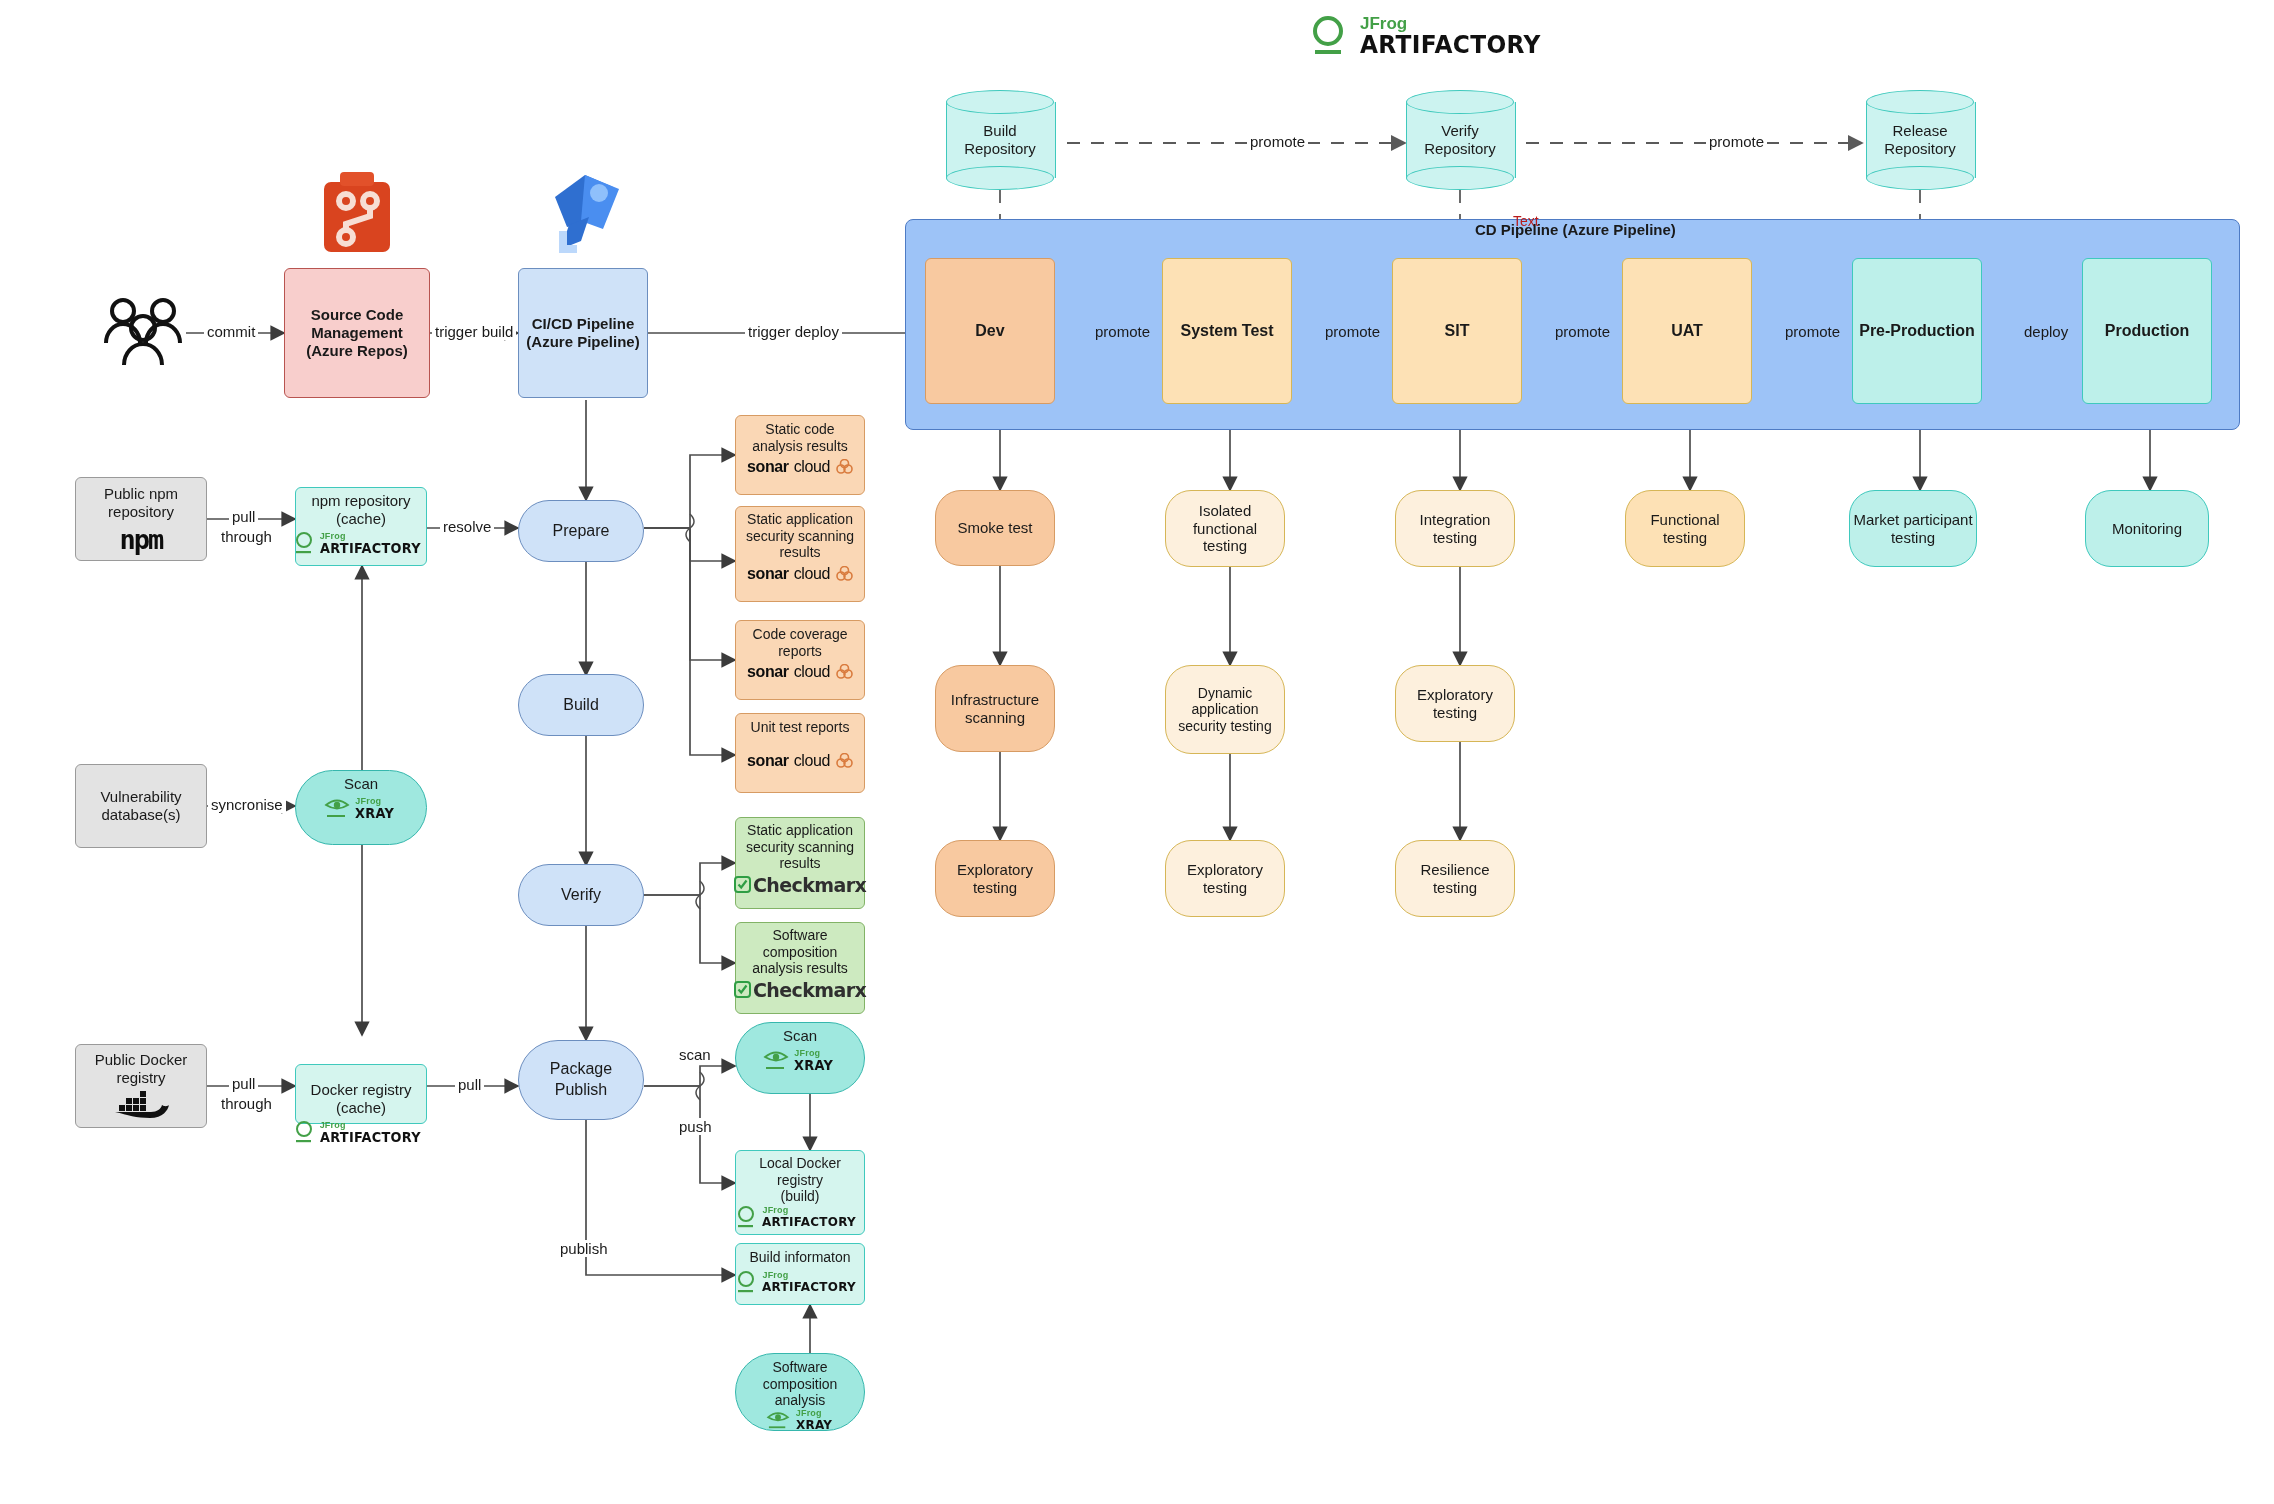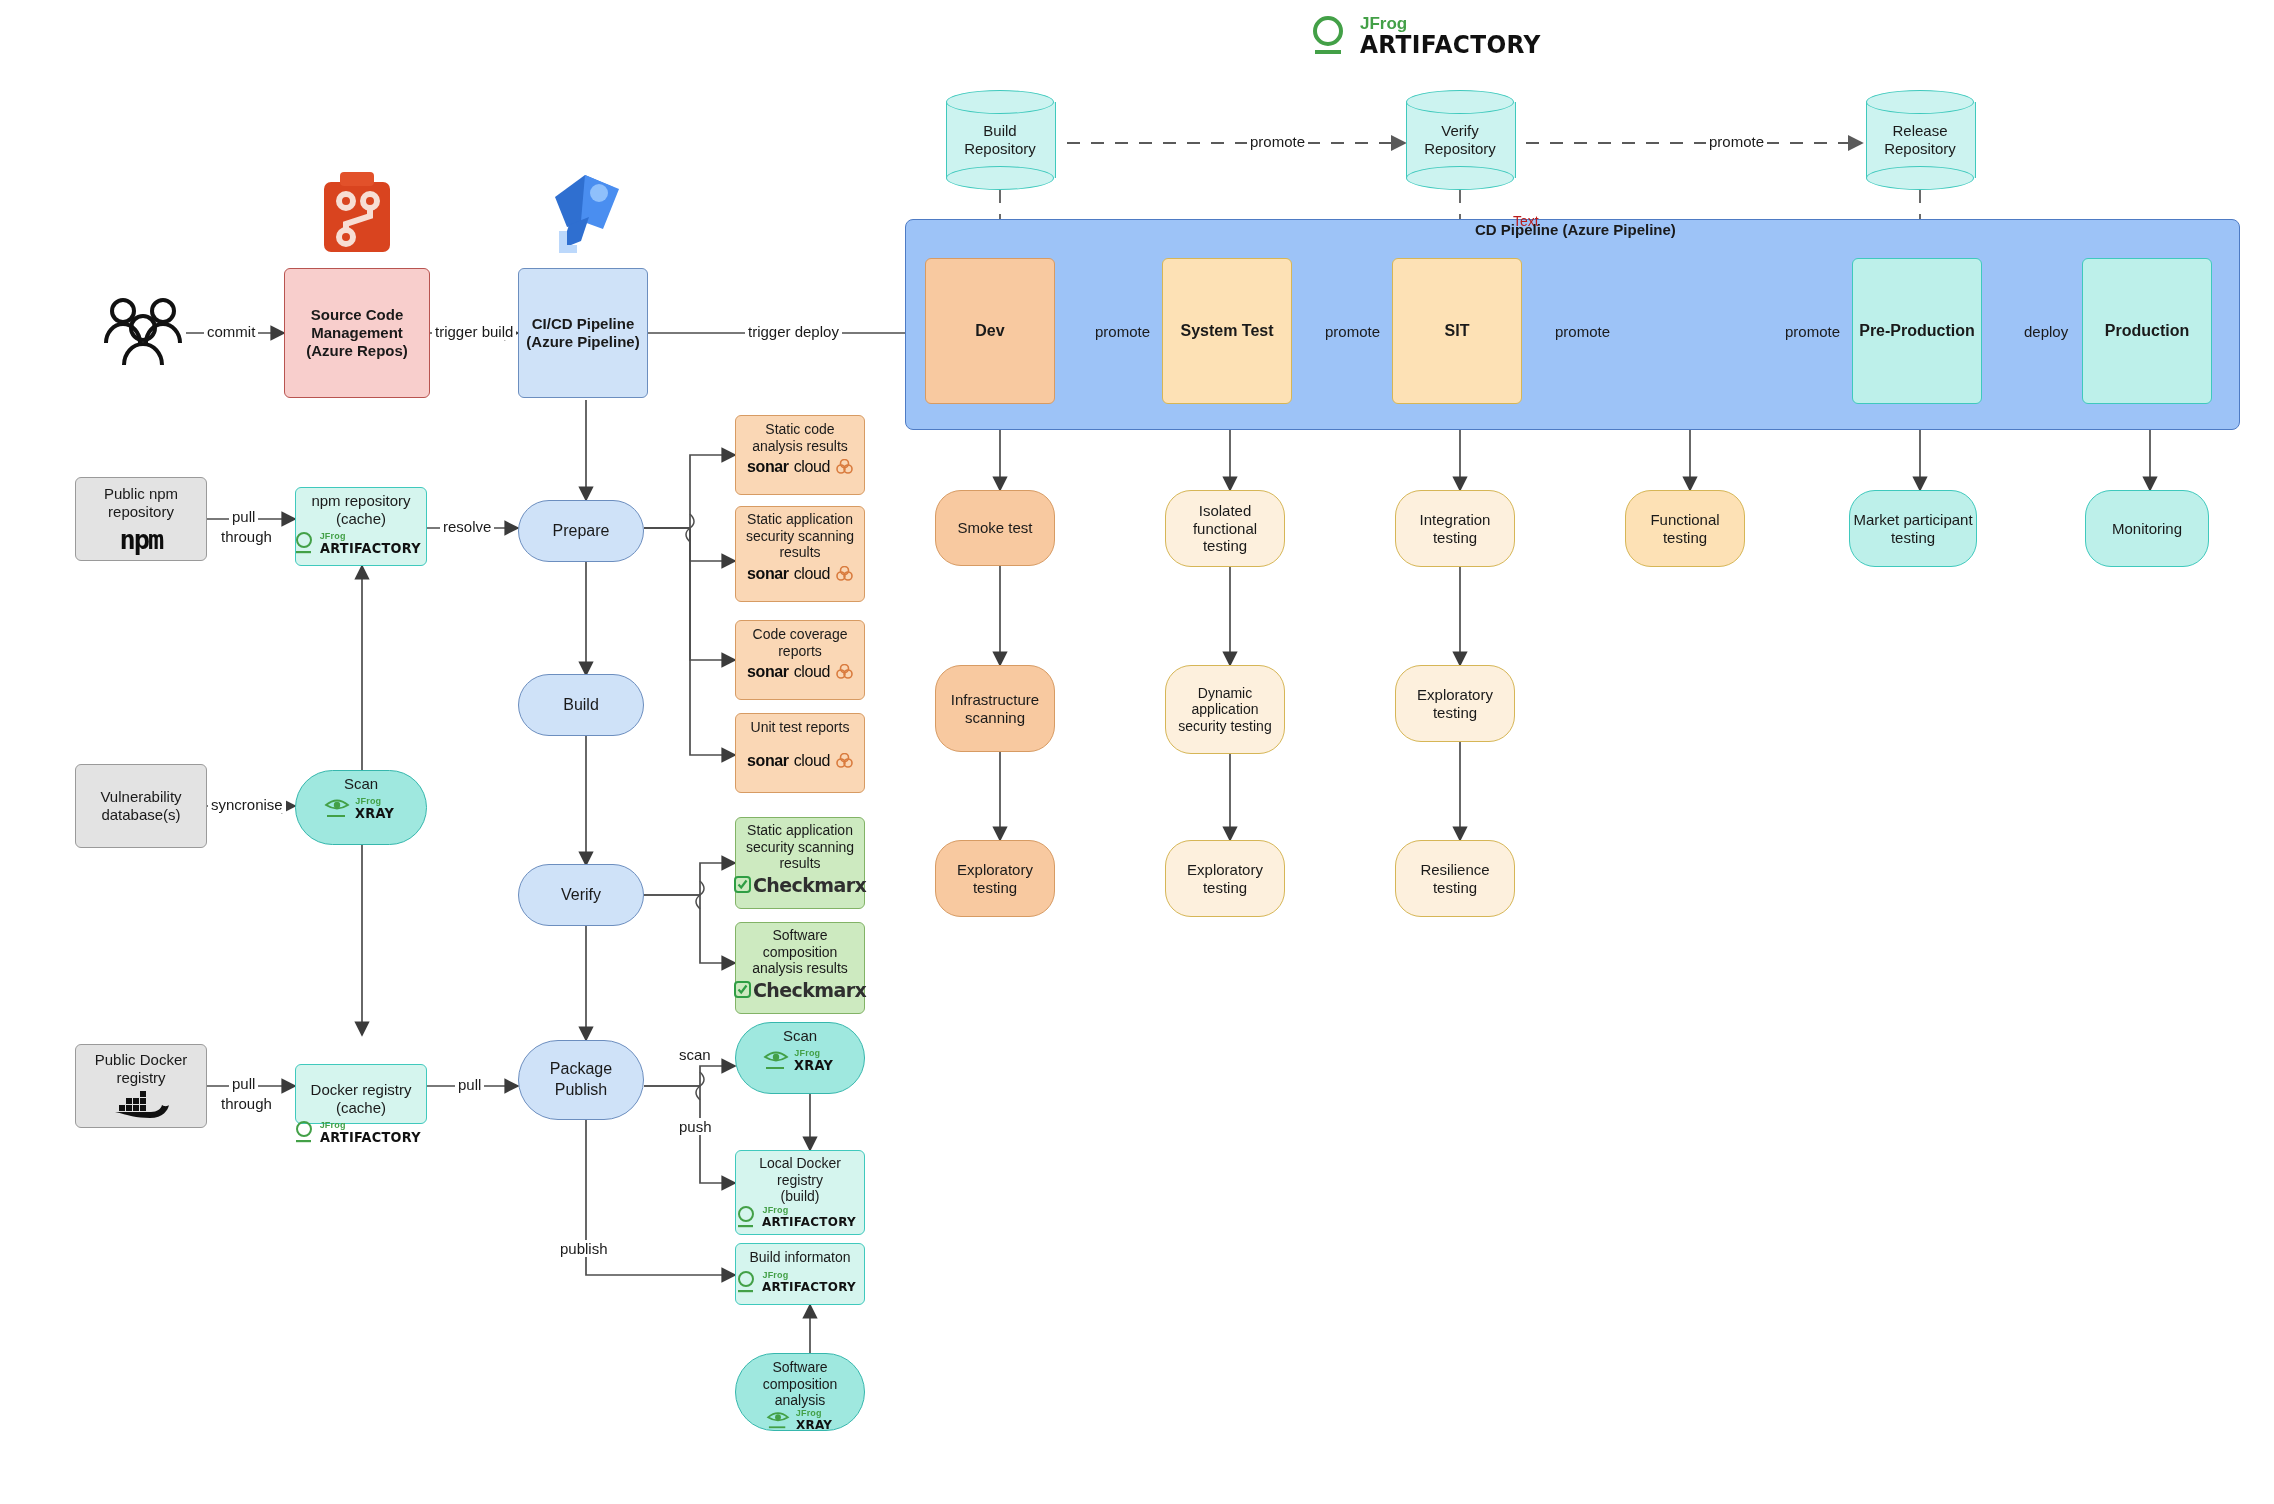--- a/index.html
+++ b/index.html
@@ -531,20 +531,23 @@
 
   <div class="node rect orangem bold" style="left:925px;top:258px;width:130px;height:146px;font-size:16px;">
     <span class="lbl">Dev</span>
   </div>
   <div class="node rect amber bold" style="left:1162px;top:258px;width:130px;height:146px;font-size:16px;">
     <span class="lbl">System Test</span>
   </div>
   <div class="node rect amber bold" style="left:1392px;top:258px;width:130px;height:146px;font-size:16px;">
     <span class="lbl">SIT</span>
   </div>
+  <div class="node rect amber bold" style="left:1622px;top:258px;width:130px;height:146px;font-size:16px;">
+    <span class="lbl">UAT</span>
+  </div>
   <div class="node rect teal bold" style="left:1852px;top:258px;width:130px;height:146px;font-size:16px;">
     <span class="lbl">Pre-Production</span>
   </div>
   <div class="node rect teal bold" style="left:2082px;top:258px;width:130px;height:146px;font-size:16px;">
     <span class="lbl">Production</span>
   </div>
 
   <div class="node soft orangem" style="left:935px;top:490px;width:120px;height:76px;font-size:15px;">
     <span class="lbl">Smoke test</span>
   </div>

